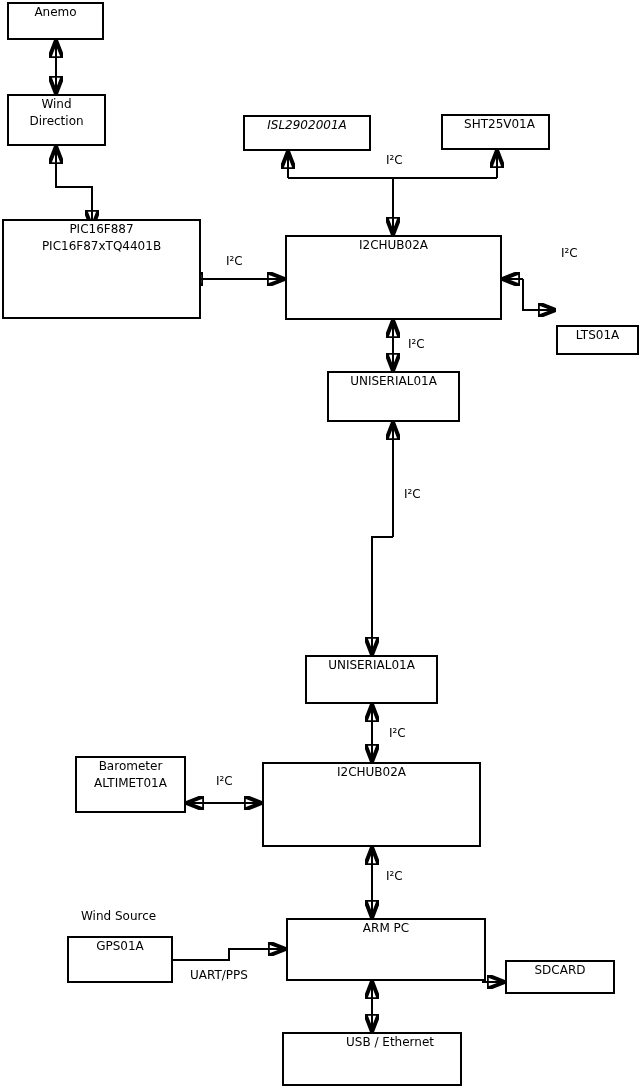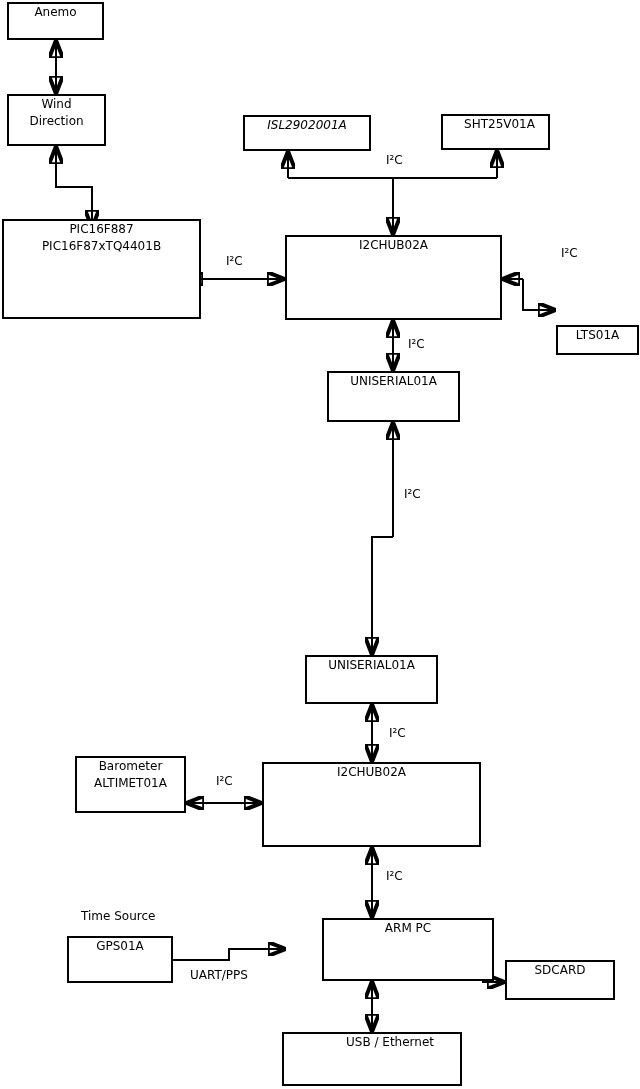--- a/index.html
+++ b/index.html
@@ -98,36 +98,36 @@
   </div>
 
   <div class="box" style="left:262px; top:762px; width:219px; height:85px;">
     <span>I2CHUB02A</span>
   </div>
 
   <div class="box" style="left:67px; top:936px; width:106px; height:47px;">
     <span>GPS01A</span>
   </div>
 
-  <div class="box" style="left:286px; top:918px; width:172px; height:63px;margin-left:36px;">
+  <div class="box" style="left:286px; top:918px; width:200px; height:63px;">
     <span>ARM PC</span>
   </div>
 
-  <div class="box" style="left:505px; top:960px; width:110px; height:40px;">
+  <div class="box" style="left:505px; top:960px; width:110px; height:34px;">
     <span>SDCARD</span>
   </div>
 
   <div class="box" style="left:282px; top:1032px; width:180px; height:54px;padding-left:36px;">
     <span>USB / Ethernet</span>
   </div>
 
   <span class="elabel" style="left:386px; top:153px;">I²C</span>
   <span class="elabel" style="left:226px; top:254px;">I²C</span>
   <span class="elabel" style="left:561px; top:246px;">I²C</span>
   <span class="elabel" style="left:408px; top:337px;">I²C</span>
   <span class="elabel" style="left:404px; top:487px;">I²C</span>
   <span class="elabel" style="left:389px; top:726px;">I²C</span>
   <span class="elabel" style="left:216px; top:774px;">I²C</span>
   <span class="elabel" style="left:386px; top:869px;">I²C</span>
-  <span class="elabel" style="left:81px; top:909px;">Time Source</span>
+  <span class="elabel" style="left:81px; top:909px;">Wind Source</span>
   <span class="elabel" style="left:190px; top:968px;">UART/PPS</span>
 
 </div>
 
 </body></html>

